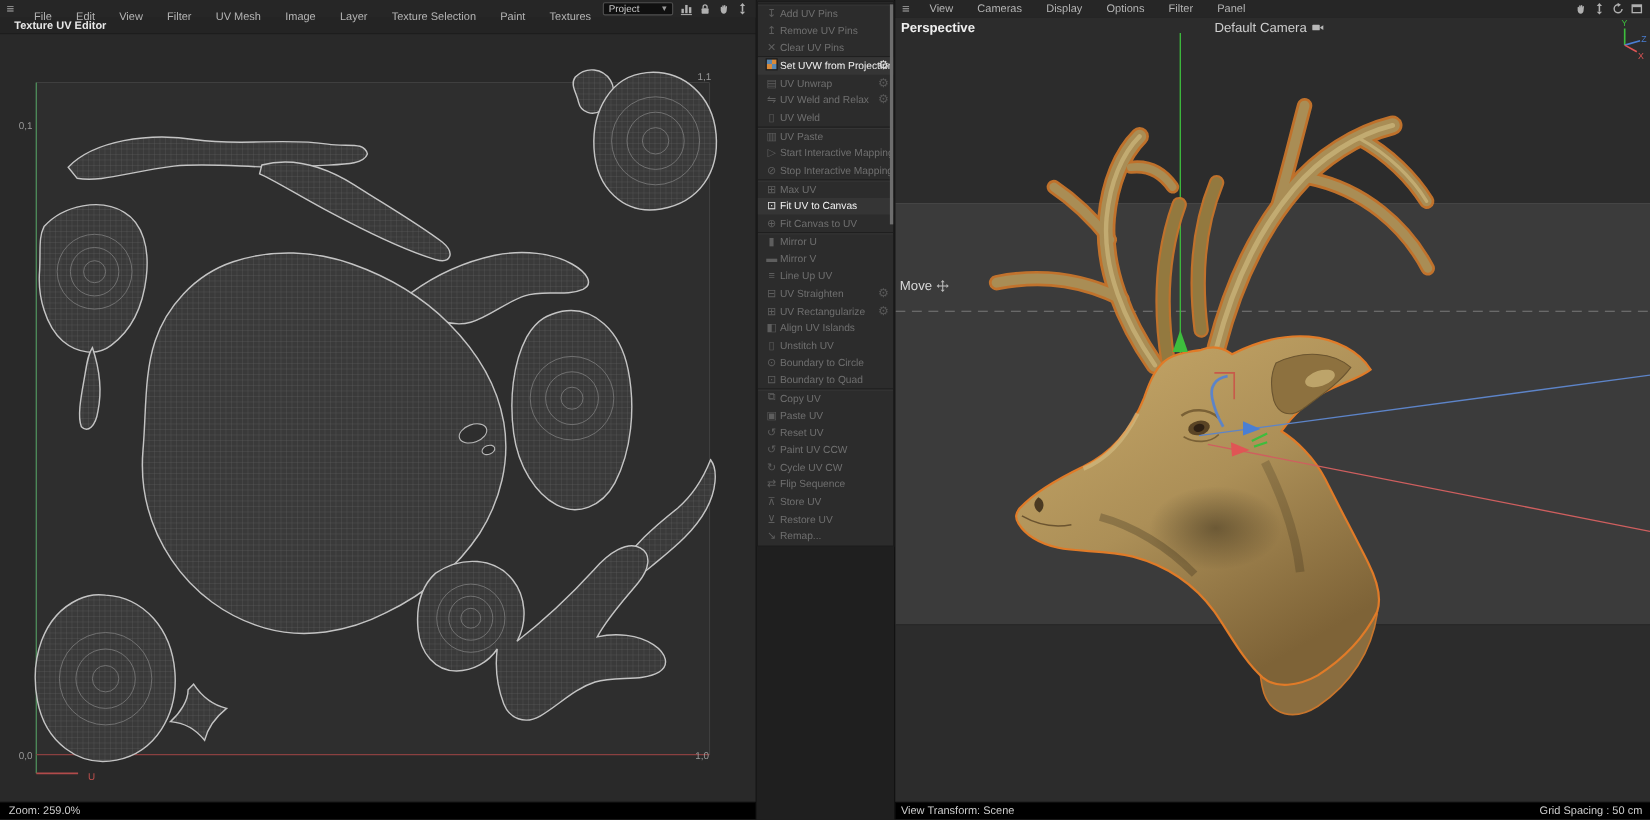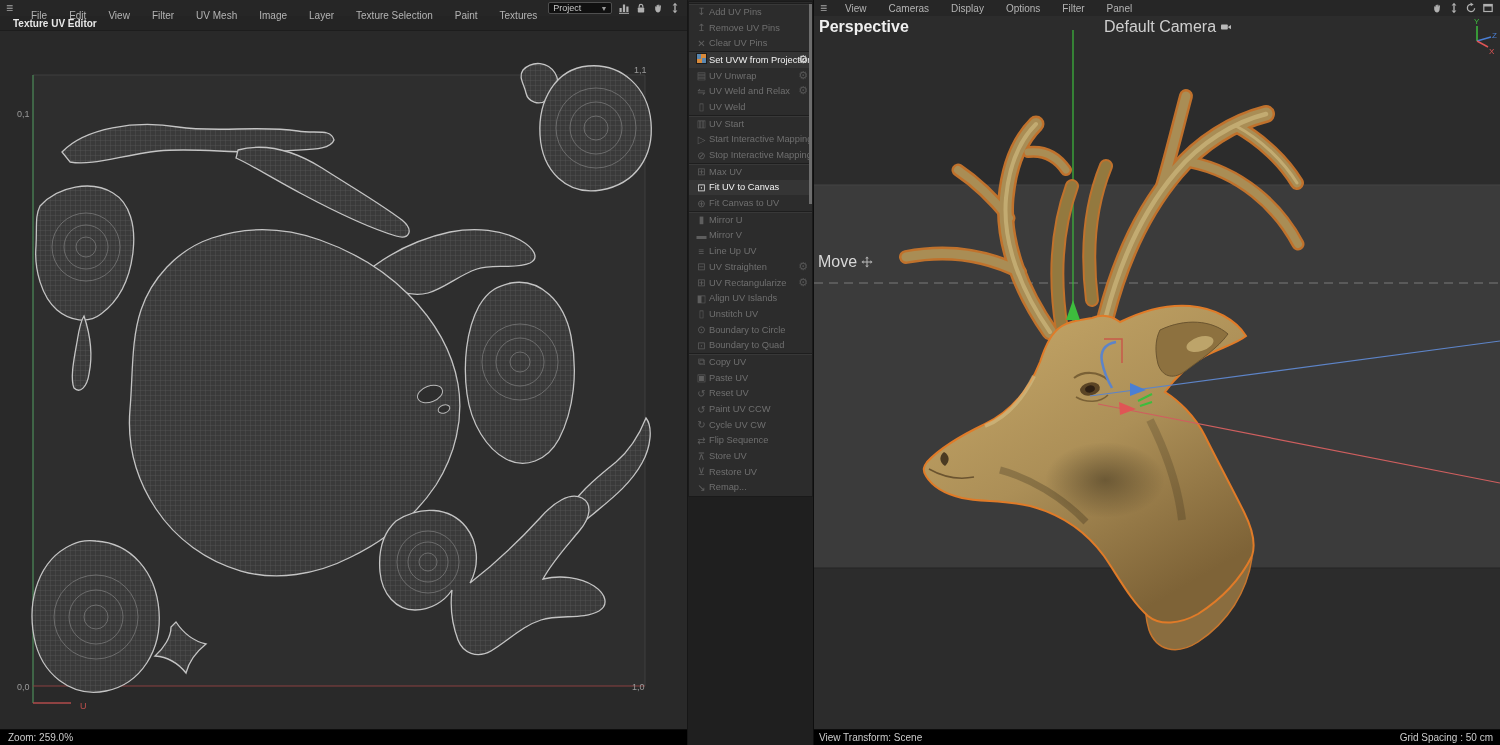--- a/index.html
+++ b/index.html
@@ -50,21 +50,21 @@
   .menu-item.enabled .mi-icon { color:#e0e0e0; }
   .menu-item .gear { position:absolute; right:4px; top:1px; font-size:11px; color:#565656; }
   .menu-item.enabled .gear { color:#d8d8d8; }
   .checker { width:9px; height:9px; display:inline-block; margin:0 auto;
     background:conic-gradient(#d98a3a 25%, #5a87b0 0 50%, #d98a3a 0 75%, #5a87b0 0);
     outline:1px solid #1c1c1c; }
 
   
   .right-pane { position:absolute; left:814px; top:16px; width:686px; height:713px; background:#2c2c2c; overflow:hidden; }
   .viewport-svg { position:absolute; left:0; top:0; width:686px; height:713px; }
-  .vp-label { position:absolute; z-index:4; font-size:16px; }
+  .vp-label { position:absolute; z-index:4; font-size:12px; }
   .lbl-perspective { left:5px; top:2px; color:#efefef; font-weight:bold; }
   .lbl-camera { left:290px; top:2px; color:#cfcfcf; display:flex; gap:4px; align-items:center; }
   .lbl-move { left:4px; top:237px; color:#d8d8d8; display:flex; gap:4px; align-items:center; }
   .lbl-camera .tb-icon, .lbl-move .tb-icon { color:#b8b8b8; }
 </style>
 </head>
 <body>
 
 <div class="app">
 
@@ -219,21 +219,21 @@
             <span class="gear">⚙</span>
           </div>
           <div class="menu-item">
             <span class="mi-icon">▯</span>
             <span>UV Weld</span>
           </div>
         </div>
         <div class="menu-group">
           <div class="menu-item">
             <span class="mi-icon">▥</span>
-            <span>UV Start</span>
+            <span>UV Paste</span>
           </div>
           <div class="menu-item">
             <span class="mi-icon">▷</span>
             <span>Start Interactive Mapping</span>
           </div>
           <div class="menu-item">
             <span class="mi-icon">⊘</span>
             <span>Stop Interactive Mapping</span>
           </div>
         </div>

